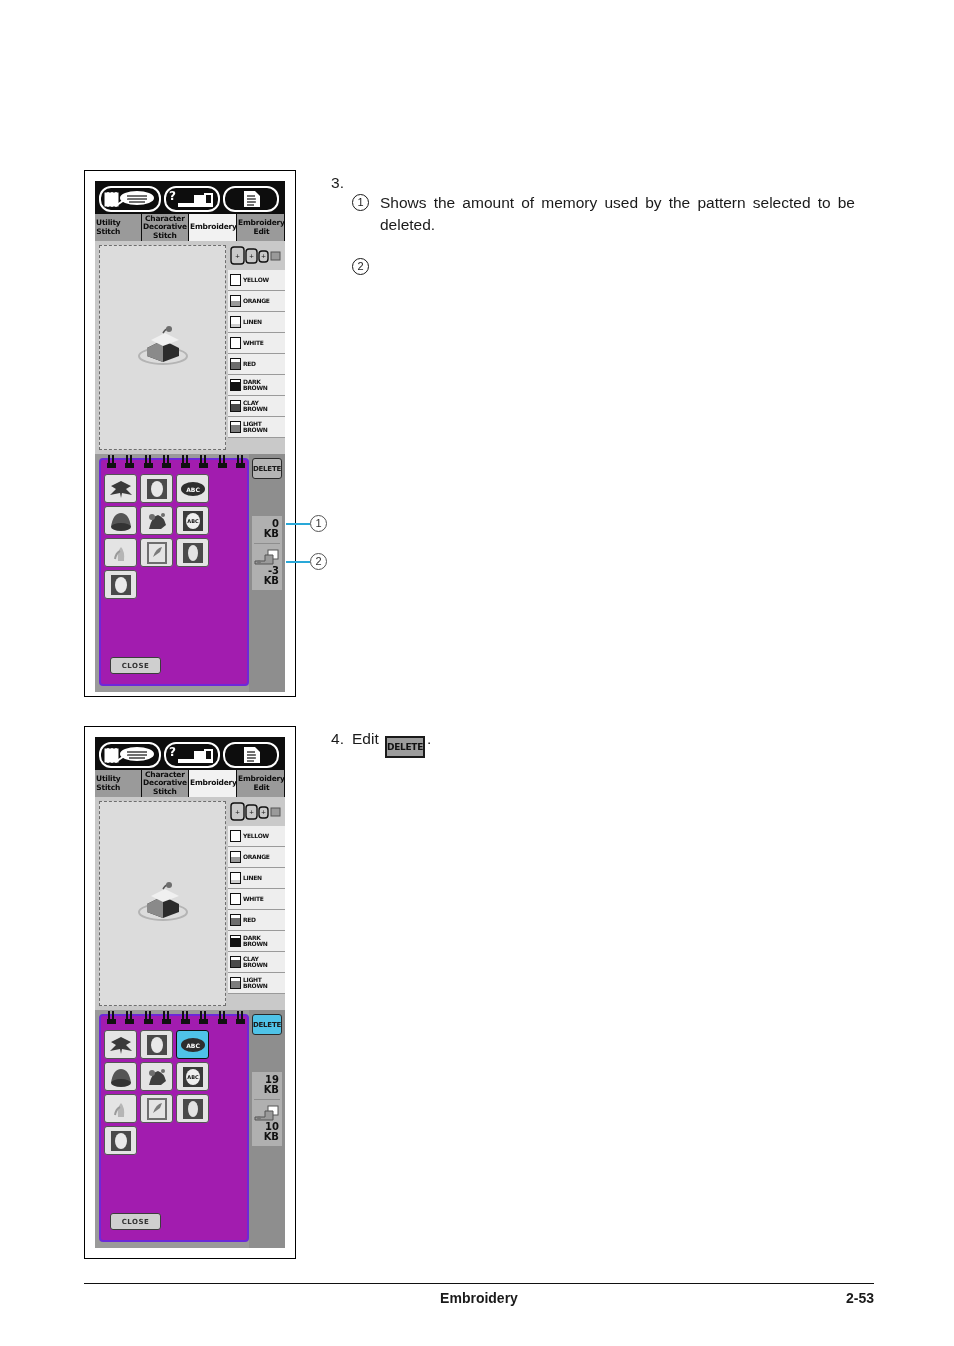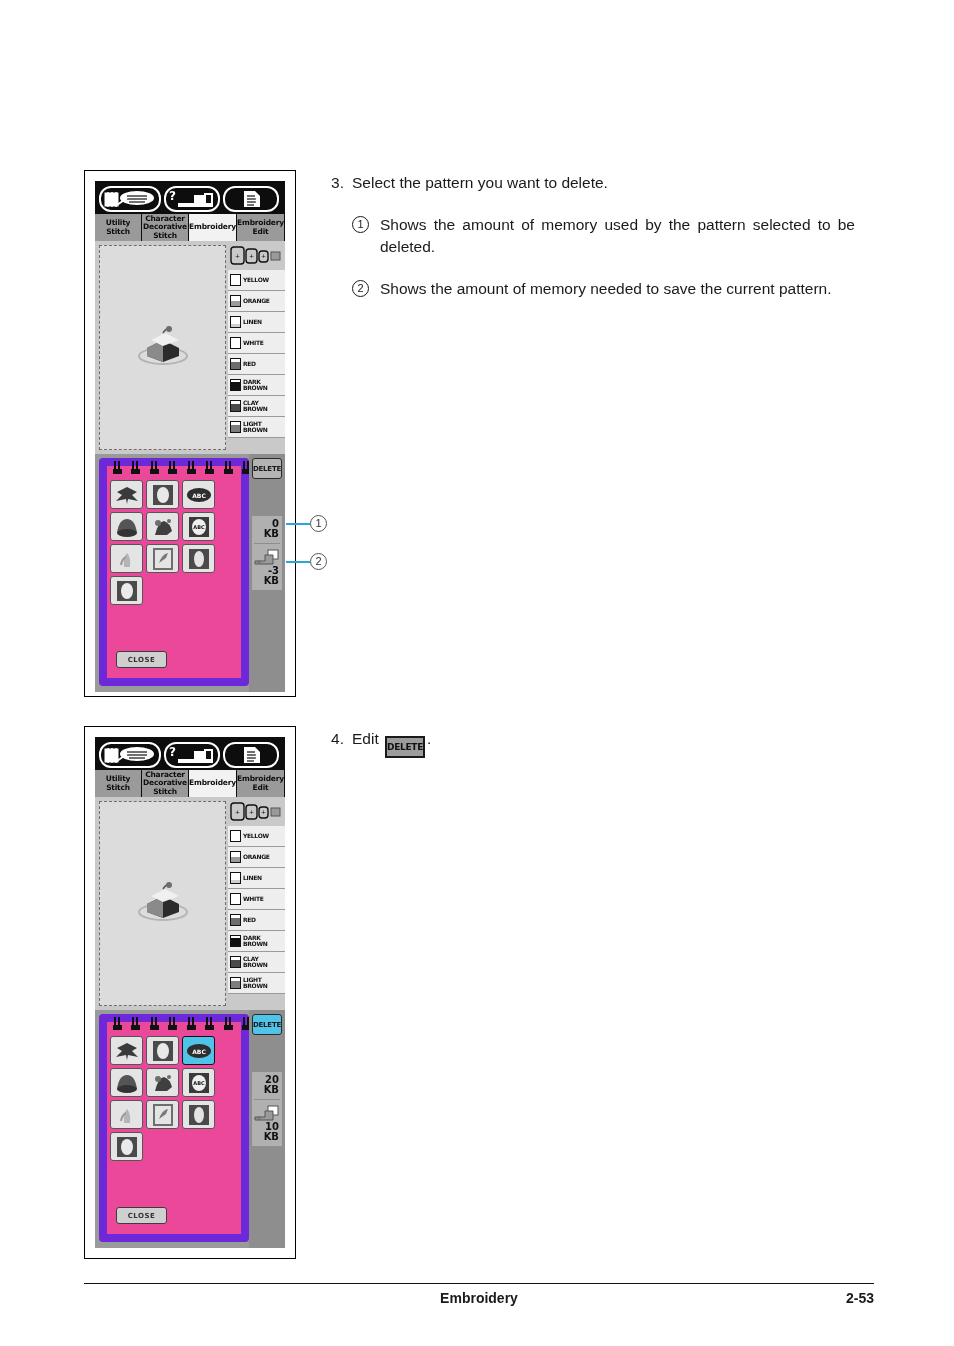--- a/index.html
+++ b/index.html
@@ -47,21 +47,21 @@
     display:flex; align-items:center; justify-content:center;
   }
   .lcd-btn.b1 { width:62px; }
   .lcd-btn.b2 { width:56px; }
   .lcd-btn.b3 { width:56px; }
 
   .lcd-tabs { display:flex; height:27px; background:#0d0d0d; }
   .lcd-tab {
     background:#9a9a9a; color:#0d0d0d;
     font-weight:bold; font-size:7.5px; line-height:8.5px;
-    display:flex; align-items:center; justify-content:center;
+    display:flex; align-items:center; 
     text-align:center;
     border-right:1px solid #0d0d0d;
     letter-spacing:-0.2px;
     padding:0 1px;
   }
   .lcd-tab.active { background:#f2f2f2; }
   .lcd-tab.t1 { width:47px; }
   .lcd-tab.t2 { width:47px; }
   .lcd-tab.t3 { width:48px; }
   .lcd-tab.t4 { width:48px; }
@@ -88,22 +88,22 @@
   .sw i { position:absolute; left:0; bottom:0; width:100%; display:block; }
   .thread-name {
     font-size:6px; font-weight:bold; line-height:6.5px;
     color:#111; letter-spacing:-0.3px;
   }
 
   
   .lcd-lower { display:flex; background:#9a9a9a; height:238px; position:relative; }
   .notebook {
     width:150px; margin:4px 0 6px 4px;
-    background:#ec4899;
-    border:8px solid #6d28d9;
+    background:#a21caf;
+    border:2px solid #6d28d9;
     border-radius:4px;
     position:relative;
     padding-top:12px;
   }
   .rings { position:absolute; top:-5px; left:6px; width:138px; height:13px; display:flex; justify-content:space-between; }
   .ring { width:9px; height:13px; position:relative; }
   .ring:before {
     content:""; position:absolute; left:1px; top:0; width:2px; height:9px; background:#111;
   }
   .ring:after {
@@ -487,28 +487,26 @@
     <span class="bub" style="left:24px; top:0;">1</span>
   </div>
   <div class="callout" style="left:286px; top:553px;">
     <span class="line" style="left:0; top:8px; width:24px;"></span>
     <span class="bub" style="left:24px; top:0;">2</span>
   </div>
 
   <div class="step" style="left:320px; top:172px; width:535px;">
     <span class="step-num">3.</span>
     <div class="step-body">
-      <div>Select the pattern you want to delete.</div>
       <div class="sub">
         <span class="circ-num">1</span>
         <span>Shows the amount of memory used by the pattern selected to be deleted.</span>
       </div>
       <div class="sub">
         <span class="circ-num">2</span>
-        <span>Shows the amount of memory needed to save the current pattern.</span>
       </div>
     </div>
   </div>
 
   <div class="fig" style="left:84px; top:726px; height:533px;">
     <div class="lcd">
 
       <div class="lcd-topbar">
         <div class="lcd-btn b1">
           <svg width="54" height="20" viewBox="0 0 54 20">
@@ -736,21 +734,21 @@
           </div>
           <div class="close-btn">
               <span>CLOSE</span>
             </div>
         </div>
         <div class="side-strip">
           <div class="del-btn on">
               <span>DELETE</span>
             </div>
           <div class="mem-box">
-            <div class="mem-val"><span>20</span><br><span>KB</span></div>
+            <div class="mem-val"><span>19</span><br><span>KB</span></div>
             <div class="mem-sep"></div>
             <div class="mem-icon">
               <svg width="28" height="16" viewBox="0 0 28 16">
                 <rect x="15" y="1" width="10" height="9" fill="#fff" stroke="#555"></rect>
                 <path d="M2 12 h10 v-6 h8 v9 h-18 z" fill="#9a9a9a" stroke="#555"></path>
                 <circle cx="6" cy="13" r="2" fill="#777"></circle>
               </svg>
             </div>
             <div class="mem-val"><span>10</span><br><span>KB</span></div>
           </div>

